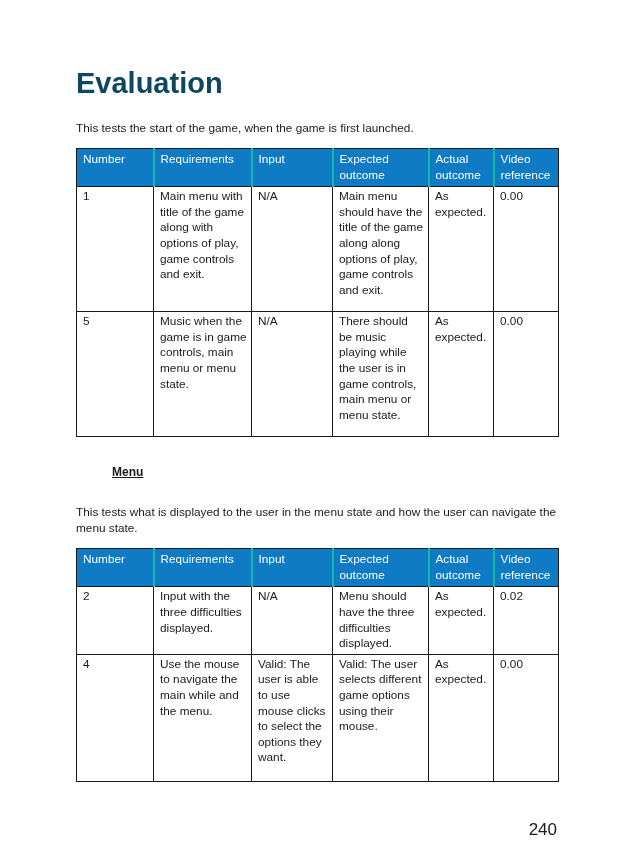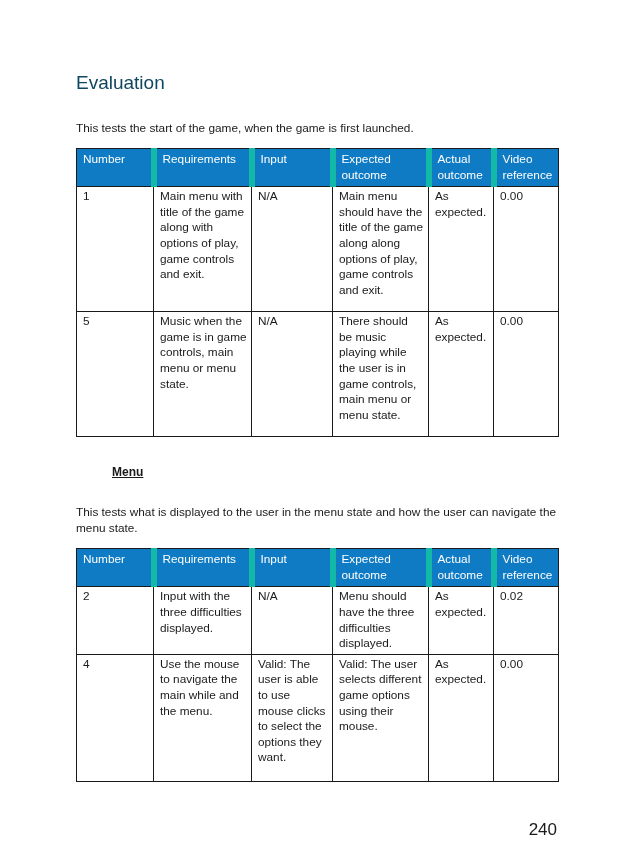--- a/index.html
+++ b/index.html
@@ -19,22 +19,22 @@
   }
   .page{
     position:relative;
     width:632px;height:858px;
     background:#ffffff;
   }
   .content{
     padding:70px 74px 0 76px;
   }
   .doc-title{
-    font-size:19px;
-    font-weight:400;
+    font-size:29px;
+    font-weight:700;
     color:var(--title-color);
     line-height:26px;
   }
   .h-underline{
     font-size:12px;
     font-weight:700;
     text-decoration:underline;
     margin-top:12px;
     line-height:15px;
   }
@@ -62,21 +62,21 @@
   table.test-table th{
     background:var(--header-bg);
     color:var(--header-text);
     font-weight:400;
     text-align:left;
     vertical-align:top;
     padding:3px 4px 3px 6px;
     height:32px;
   }
   table.test-table th:not(:last-child){
-    border-right:6px solid #14b8a6;
+    border-right:2px solid #14b8a6;
   }
   table.test-table td{
     border:1px solid var(--border-color);
     vertical-align:top;
     text-align:left;
     padding:2px 4px 2px 6px;
   }
   .col-number{width:77px;}
   .col-req{width:98px;}
   .col-input{width:81px;}

